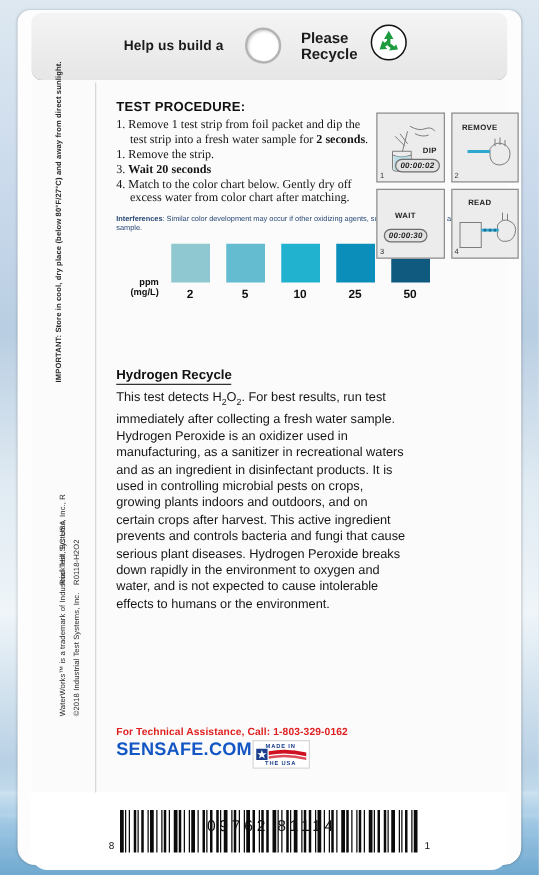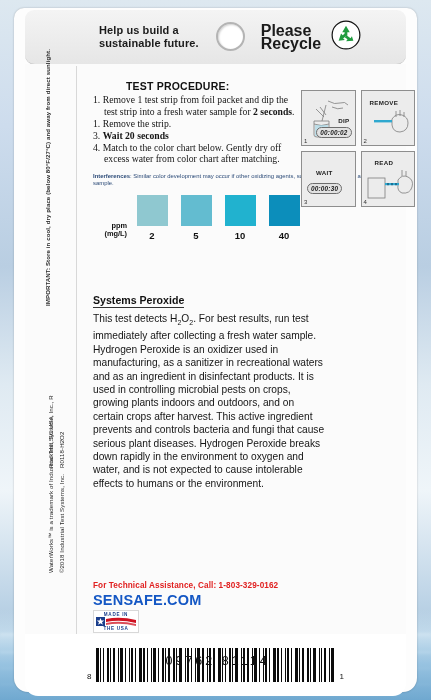--- a/index.html
+++ b/index.html
@@ -42,37 +42,37 @@
     font-size:11px;font-weight:bold;color:#1b1b1b;line-height:13px;
     margin-left:74px;letter-spacing:.1px;
   }
   .hang-hole{
     width:25px;height:25px;border-radius:50%;
     background:#fff;border:2px solid #b4b4b4;
     box-shadow:inset 1px 1px 2px rgba(0,0,0,.18);
     margin-left:17px;margin-top:-2px;
   }
   .recycle-text{
-    font-size:16px;font-weight:bold;color:#1b1b1b;line-height:13px;margin-left:16px;
+    font-size:12px;font-weight:bold;color:#1b1b1b;line-height:13px;margin-left:16px;
   }
   .recycle-logo{margin-left:10px;margin-top:-1px;}
   
   .panel{
     position:absolute;left:11px;top:56px;width:381px;height:570px;
     background:#fbfbfb;
   }
   .inner-rule{
     position:absolute;left:62px;top:58px;width:1px;height:570px;
     background:#d8d8d8;
   }
   .content{
     position:absolute;left:79px;top:72px;width:322px;
   }
   
-  .proc-title{font-size:10.5px;font-weight:bold;color:#111;letter-spacing:.2px;margin-bottom:2px;margin-left:33px;}
+  .proc-title{font-size:10.5px;font-weight:bold;color:#111;letter-spacing:.2px;margin-bottom:2px;}
   .steps{list-style:none;margin:0;padding:0;width:205px;font-family:Liberation Serif, serif;}
   .steps li{
     font-size:9.7px;color:#151515;line-height:11.6px;
     padding-left:11px;text-indent:-11px;margin-bottom:.5px;
   }
   .steps b{font-weight:bold;}
   
   .illus{
     position:absolute;left:208px;top:10px;width:114px;
   }
@@ -109,21 +109,21 @@
   .desc{margin-top:49px;width:232px;}
   .desc h2{
     font-size:10.6px;font-weight:bold;color:#111;margin:0 0 2px 0;
     border-bottom:1px solid #333;display:inline-block;padding-bottom:1px;
   }
   .desc p{font-size:10.2px;color:#151515;line-height:13.4px;margin:2px 0 0 0;}
   .desc sub{font-size:7px;}
   
   .foot{position:absolute;left:79px;top:573px;width:322px;}
   .foot-tel{font-size:8.2px;font-weight:bold;color:#e02020;letter-spacing:.1px;}
-  .foot-row{display:flex;align-items:flex-start;justify-content:space-between;width:232px;flex-direction:column;}
+  .foot-row{display:flex;align-items:flex-start;width:232px;}
   .foot-url{font-size:14.5px;font-weight:bold;color:#1457c4;letter-spacing:.2px;margin-top:2px;}
   .usa-flag{
     width:44px;height:21px;border:1px solid #d8d8d8;background:#fff;
     position:relative;overflow:hidden;margin-top:2px;
   }
   .usa-top,.usa-bot{
     position:absolute;left:0;right:0;text-align:center;
     font-size:4.6px;font-weight:bold;color:#1b3e8c;letter-spacing:.7px;
   }
   .usa-top{top:1px;} .usa-bot{bottom:1px;}
@@ -158,21 +158,20 @@
   <div class="streak" style="bottom:46px;opacity:.7"></div>
   <div class="streak" style="bottom:30px;opacity:.45"></div>
   <div class="streak" style="bottom:14px;opacity:.6"></div>
 </div>
 
 <div class="card">
 
   <div class="hanger">
     <div class="hang-text">
       <div>Help us build a</div>
-      <div>sustainable future.</div>
     </div>
     <div class="hang-hole"></div>
     <div class="recycle-text">
       <div>Please</div>
       <div>Recycle</div>
     </div>
     <div class="recycle-logo">
       <svg width="30" height="30" viewBox="0 0 40 40">
         <circle cx="20" cy="20" r="18.5" fill="#fff" stroke="#111" stroke-width="1.6"></circle>
         <g fill="#1f9b3f">
@@ -278,27 +277,31 @@
         <div class="sw-cell">
             <div class="sw" style="background: rgb(99, 188, 208);"></div>
             <div class="sw-lab">5</div>
           </div>
         <div class="sw-cell">
             <div class="sw" style="background: rgb(33, 178, 207);"></div>
             <div class="sw-lab">10</div>
           </div>
         <div class="sw-cell">
             <div class="sw" style="background: rgb(12, 142, 187);"></div>
-            <div class="sw-lab">40</div>
+            <div class="sw-lab">25</div>
+          </div>
+        <div class="sw-cell">
+            <div class="sw" style="background: rgb(16, 89, 127);"></div>
+            <div class="sw-lab">50</div>
           </div>
       </div>
     </div>
 
     <div class="desc">
-      <h2>Systems Peroxide</h2>
+      <h2>Hydrogen Recycle</h2>
       <p>This test detects H<sub>2</sub>O<sub>2</sub>. For best results, run test immediately after collecting a fresh water sample. Hydrogen Peroxide is an oxidizer used in manufacturing, as a sanitizer in recreational waters and as an ingredient in disinfectant products. It is used in controlling microbial pests on crops, growing plants indoors and outdoors, and on certain crops after harvest. This active ingredient prevents and controls bacteria and fungi that cause serious plant diseases. Hydrogen Peroxide breaks down rapidly in the environment to oxygen and water, and is not expected to cause intolerable effects to humans or the environment.</p>
     </div>
   </div>
 
   <div class="foot">
     <div class="foot-tel">For Technical Assistance, Call: 1-803-329-0162</div>
     <div class="foot-row">
       <div class="foot-url">SENSAFE.COM</div>
       <div class="usa-flag">
         <svg width="44" height="21" viewBox="0 0 44 21" style="position:absolute;left:0;top:0">

